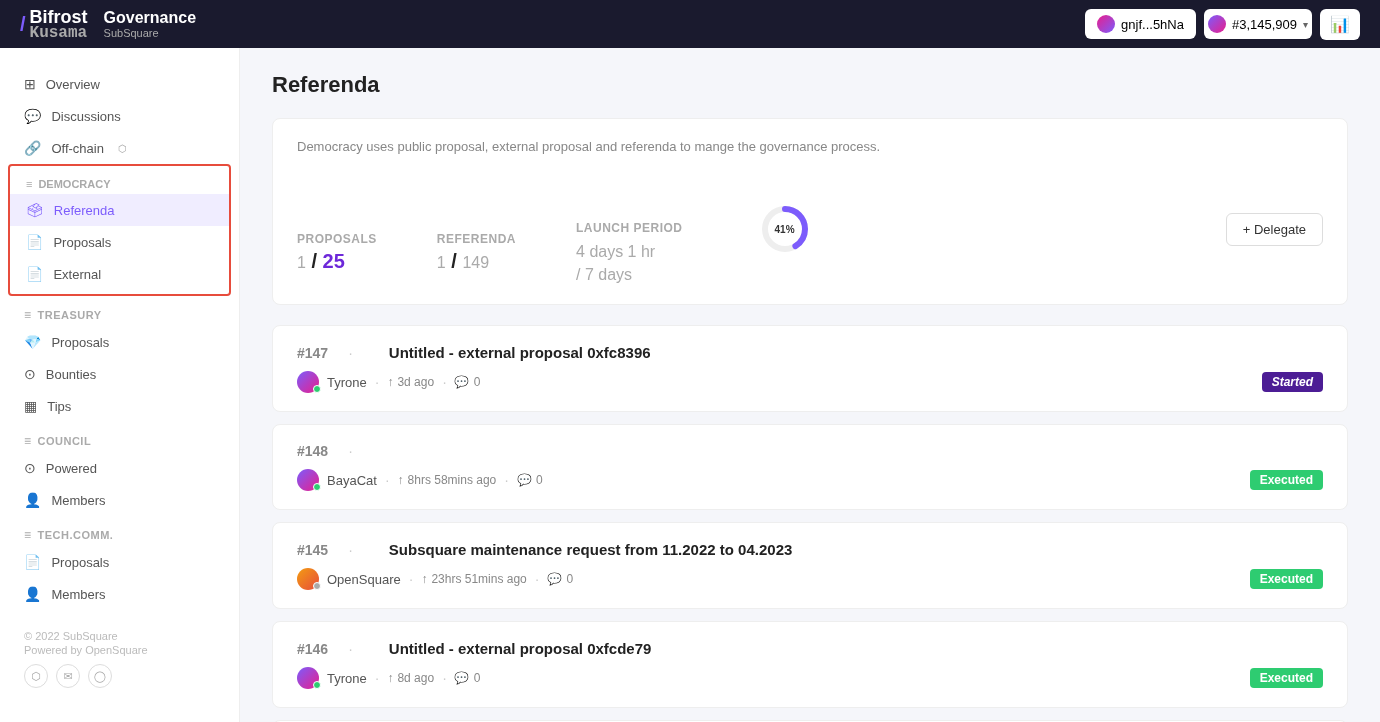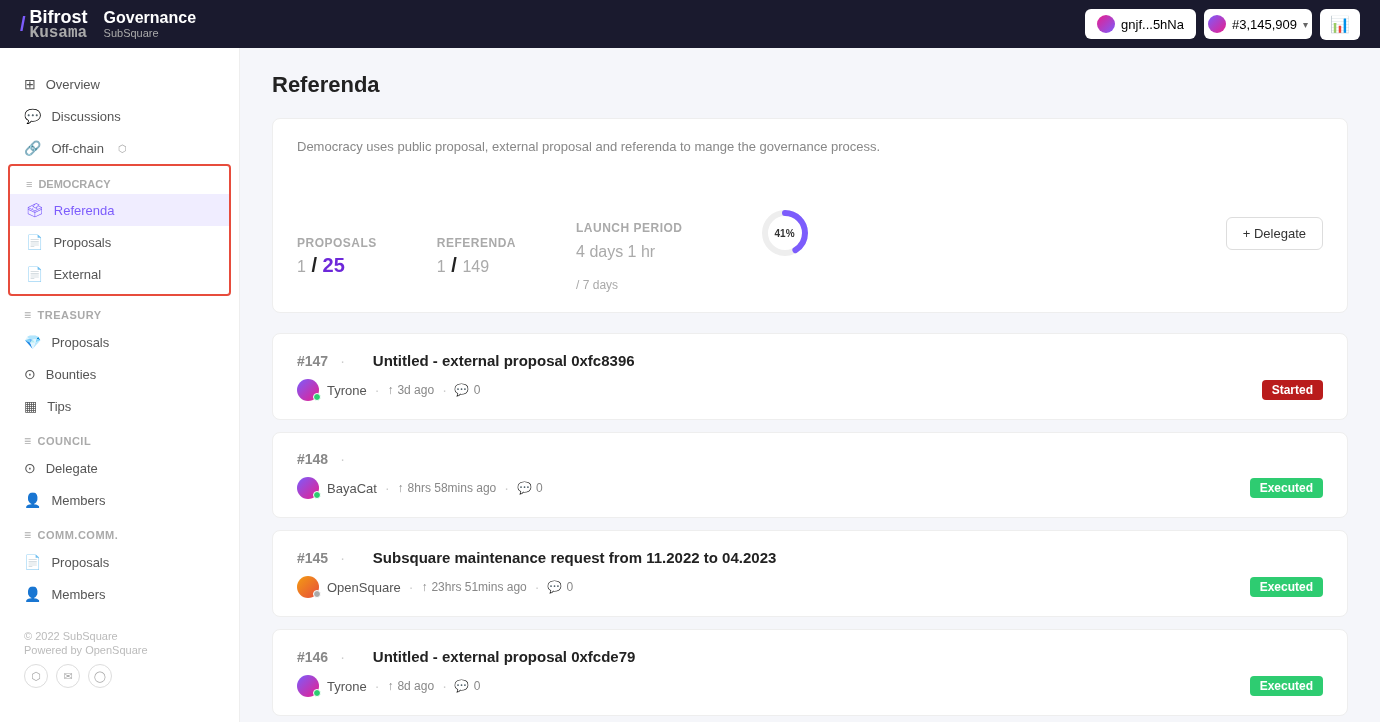--- a/index.html
+++ b/index.html
@@ -148,21 +148,21 @@
       padding: 20px 24px;
       margin-bottom: 20px;
       border: 1px solid #eee;
     }
     .stats-desc { color: #888; font-size: 13px; margin-bottom: 20px; }
     .stats-row { display: flex; align-items: center; gap: 60px; }
     .stat-block { display: flex; flex-direction: column; gap: 4px; }
     .stat-label { font-size: 12px; color: #aaa; font-weight: 600; letter-spacing: 0.5px; text-transform: uppercase; margin-top: 47px; }
     .stat-value { font-size: 20px; font-weight: 700; color: #222; }
     .stat-value span { color: #aaa; font-weight: 400; font-size: 16px; }
-    .stat-sub { font-size: 12px; color: #aaa; margin-top: 12px; }
+    .stat-sub { font-size: 16px; color: #aaa; }
     .delegate-btn {
       margin-left: auto;
       background: #fff;
       border: 1px solid #ddd;
       border-radius: 6px;
       padding: 8px 16px;
       cursor: pointer;
       font-size: 13px;
       color: #333;
     }
@@ -171,37 +171,37 @@
 
     
     .proposal-card {
       background: #fff;
       border-radius: 8px;
       padding: 18px 24px;
       margin-bottom: 12px;
       border: 1px solid #eee;
       cursor: pointer;
     }
-    .proposal-header { display: flex; align-items: center; gap: 12px; margin-bottom: 10px; }
+    .proposal-header { display: flex; align-items: center; gap: 20px; margin-bottom: 10px; }
     .proposal-id { color: #888; font-weight: 600; font-size: 14px; }
     .proposal-title { font-size: 15px; font-weight: 600; color: #222; padding-left: 16px; }
     .proposal-meta { display: flex; align-items: center; gap: 8px; }
     .meta-name { color: #555; font-size: 13px; }
     .meta-sep { color: #ccc; }
     .meta-time { color: #888; font-size: 12px; display: flex; align-items: center; gap: 4px; }
     .meta-comments { color: #888; font-size: 12px; display: flex; align-items: center; gap: 4px; }
     .badge {
       margin-left: auto;
       border-radius: 4px;
       padding: 3px 10px;
       font-size: 12px;
       font-weight: 600;
       color: #fff;
     }
-    .badge-started { background: #b91c1c; }
+    .badge-started { background: #4c1d95; font-style: italic; }
     .badge-executed { background: #2ecc71; }
 
     
     .donut-svg { transform: rotate(-90deg); }
   </style>
 </head>
 <body>
 
 <header class="header">
   <div class="header-left">
@@ -287,30 +287,30 @@
       <span class="sidebar-icon">▦</span>
       <span>Tips</span>
     </div>
 
     <div class="section-label">
       <span class="section-line">≡</span>
       <span>COUNCIL</span>
     </div>
     <div class="sidebar-item">
       <span class="sidebar-icon">⊙</span>
-      <span>Delegate</span>
+      <span>Powered</span>
     </div>
     <div class="sidebar-item">
       <span class="sidebar-icon">👤</span>
       <span>Members</span>
     </div>
 
     <div class="section-label">
       <span class="section-line">≡</span>
-      <span>COMM.COMM.</span>
+      <span>TECH.COMM.</span>
     </div>
     <div class="sidebar-item">
       <span class="sidebar-icon">📄</span>
       <span>Proposals</span>
     </div>
     <div class="sidebar-item">
       <span class="sidebar-icon">👤</span>
       <span>Members</span>
     </div>
 

